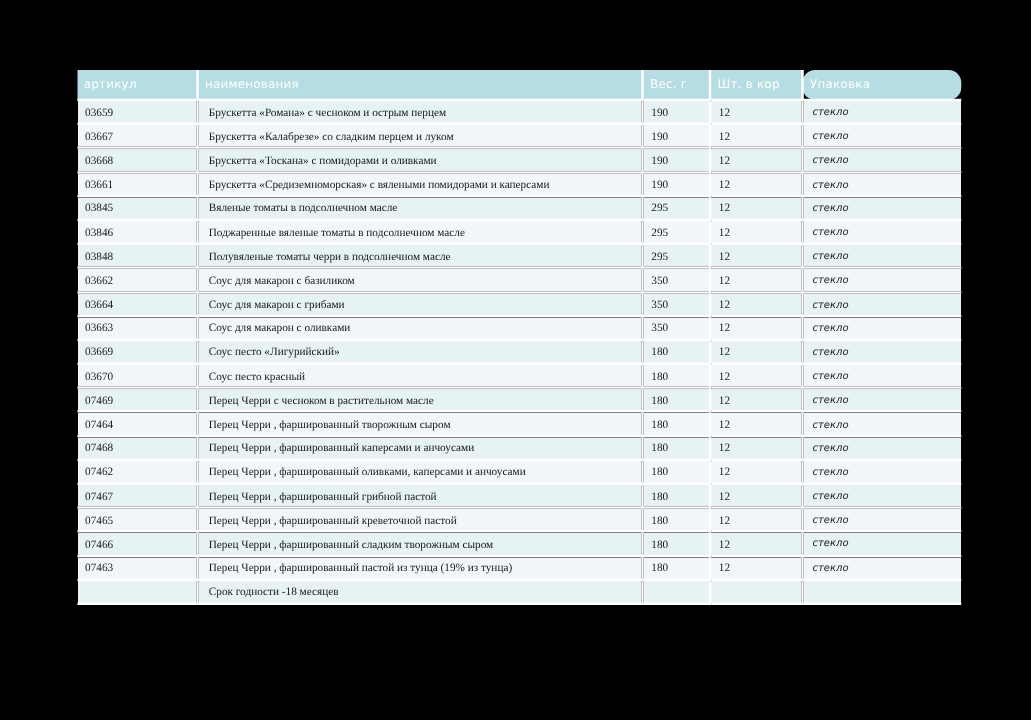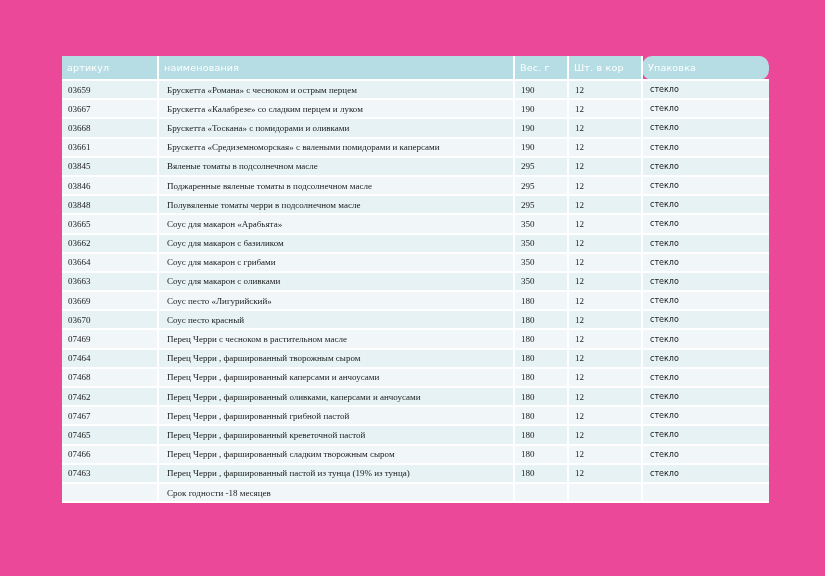--- a/index.html
+++ b/index.html
@@ -4,21 +4,21 @@
   <style>
     html, body {
       margin: 0; padding: 0;
       width: 825px; height: 576px;
       background: #ffffff;
       overflow: hidden;
     }
     .page {
       position: relative;
       width: 825px; height: 576px;
-      background: #ec4899;
+      background: #000000;
     }
     table.products {
       position: absolute;
       left: 62px; top: 56px;
       width: 707px;
       border-collapse: collapse;
       table-layout: fixed;
       font-family: "Liberation Serif", serif;
       font-size: 9px;
       color: #1a1a1a;
@@ -48,21 +48,21 @@
       border-right: 2px solid #ffffff;
       border-bottom: 2px solid #ffffff;
       white-space: nowrap;
       overflow: hidden;
       vertical-align: middle;
     }
     tbody td:last-child { border-right: none; }
     tbody tr:nth-child(odd) td { background: #e6f2f4; }
     tbody tr:nth-child(even) td { background: #f1f7f9; }
     td.name { padding-left: 8px; }
-    td.pack { font-size: 8px; font-family: "DejaVu Sans", sans-serif; padding-left: 7px; }
+    td.pack { font-size: 8px; font-family: "DejaVu Sans", sans-serif; padding-left: 7px; font-style: italic; }
     td.num { padding-left: 6px; }
   </style>
 </head>
 <body>
 
 <div class="page">
   <table class="products">
     <colgroup>
       <col class="c1">
         <col class="c2">
@@ -123,27 +123,20 @@
           <td class="pack">стекло</td>
         </tr>
         <tr>
           <td class="num">03848</td>
           <td class="name">Полувяленые томаты черри в подсолнечном масле</td>
           <td class="num">295</td>
           <td class="num">12</td>
           <td class="pack">стекло</td>
         </tr>
         <tr>
-          <td class="num">03665</td>
-          <td class="name">Соус для макарон «Арабьята»</td>
-          <td class="num">350</td>
-          <td class="num">12</td>
-          <td class="pack">стекло</td>
-        </tr>
-        <tr>
           <td class="num">03662</td>
           <td class="name">Соус для макарон с базиликом</td>
           <td class="num">350</td>
           <td class="num">12</td>
           <td class="pack">стекло</td>
         </tr>
         <tr>
           <td class="num">03664</td>
           <td class="name">Соус для макарон с грибами</td>
           <td class="num">350</td>

